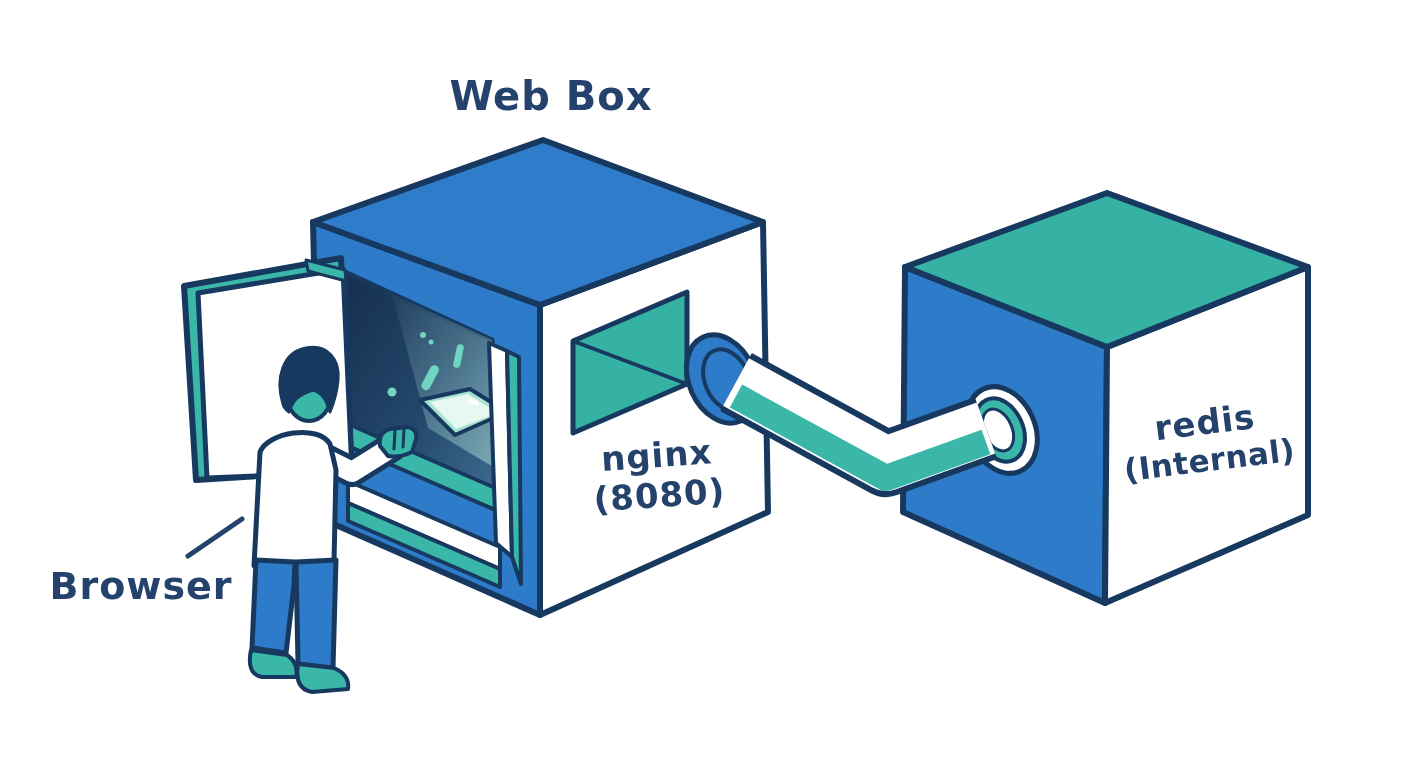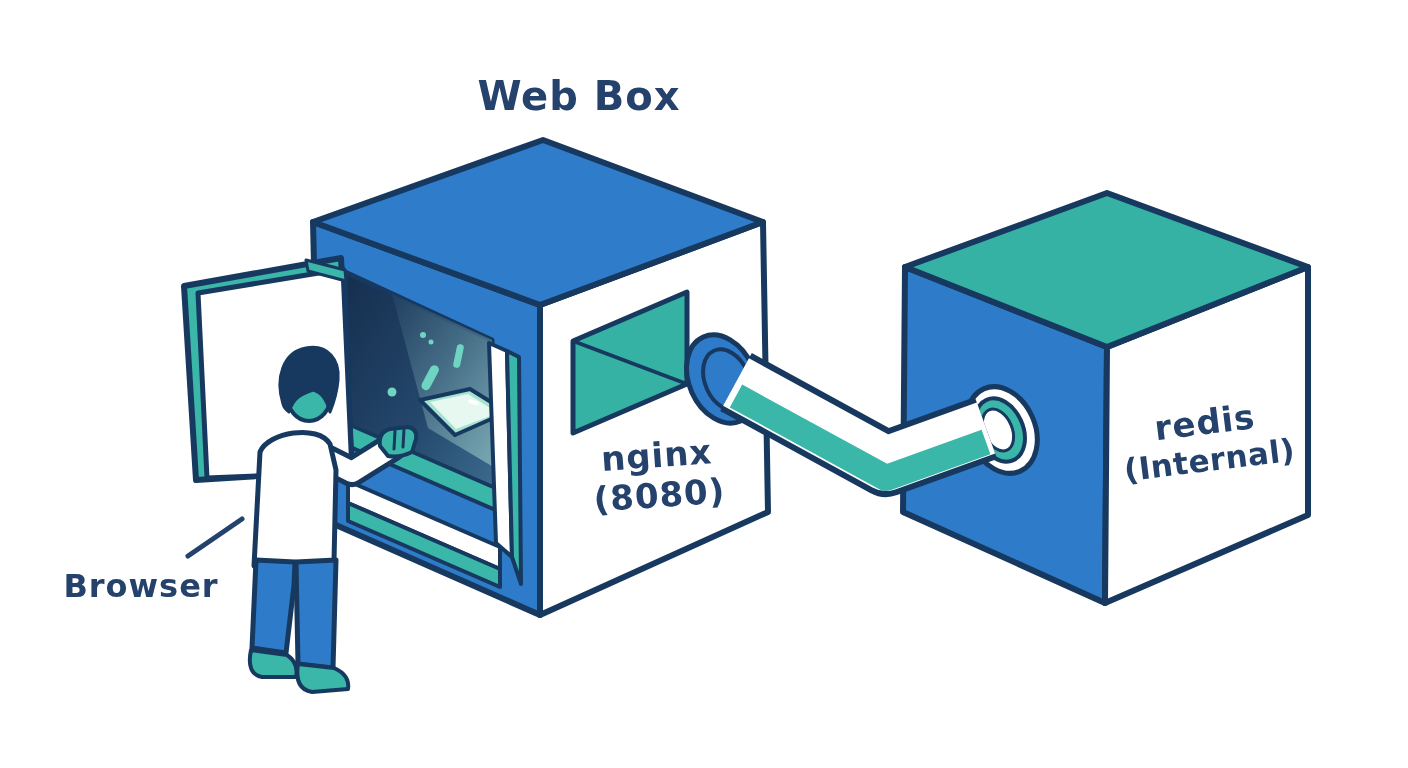--- a/index.html
+++ b/index.html
@@ -12,21 +12,21 @@
   }
   .stage svg{position:absolute;left:0;top:0;}
   .lbl{
     position:absolute;
     color:#24426b;
     white-space:nowrap;
     transform:translate(-50%,-50%);
     font-weight:600;
     letter-spacing:1px;
   }
-  .lbl-title{font-size:40px;margin-left:28px;}
+  .lbl-title{font-size:40px;}
   .lbl-sub{font-size:34px;font-weight:600;}
   .lbl-group{position:absolute;text-align:center;transform:translate(-50%,-50%);}
   .lbl-group .line{color:#24426b;font-weight:600;white-space:nowrap;}
   #nginx-label{transform:translate(-50%,-50%) rotate(-4deg);}
   #redis-label{transform:translate(-50%,-50%) rotate(-7deg);}
   .line-big{font-size:34px;letter-spacing:1px;}
   .line-small{font-size:31px;letter-spacing:0.5px;}
 </style>
 </head>
 <body>
@@ -160,15 +160,15 @@
   <div class="lbl-group" id="nginx-label" style="left:658px;top:475px;">
     <div class="line line-big">nginx</div>
     <div class="line line-big">(8080)</div>
   </div>
 
   <div class="lbl-group" id="redis-label" style="left:1207px;top:440px;">
     <div class="line line-big">redis</div>
     <div class="line line-small">(Internal)</div>
   </div>
 
-  <div class="lbl lbl-sub" style="left:141px;top:586px;font-size:32px;">Browser</div>
+  <div class="lbl lbl-sub" style="left:141px;top:586px;font-size:38px;">Browser</div>
 
 </div>
 
 </body></html>

